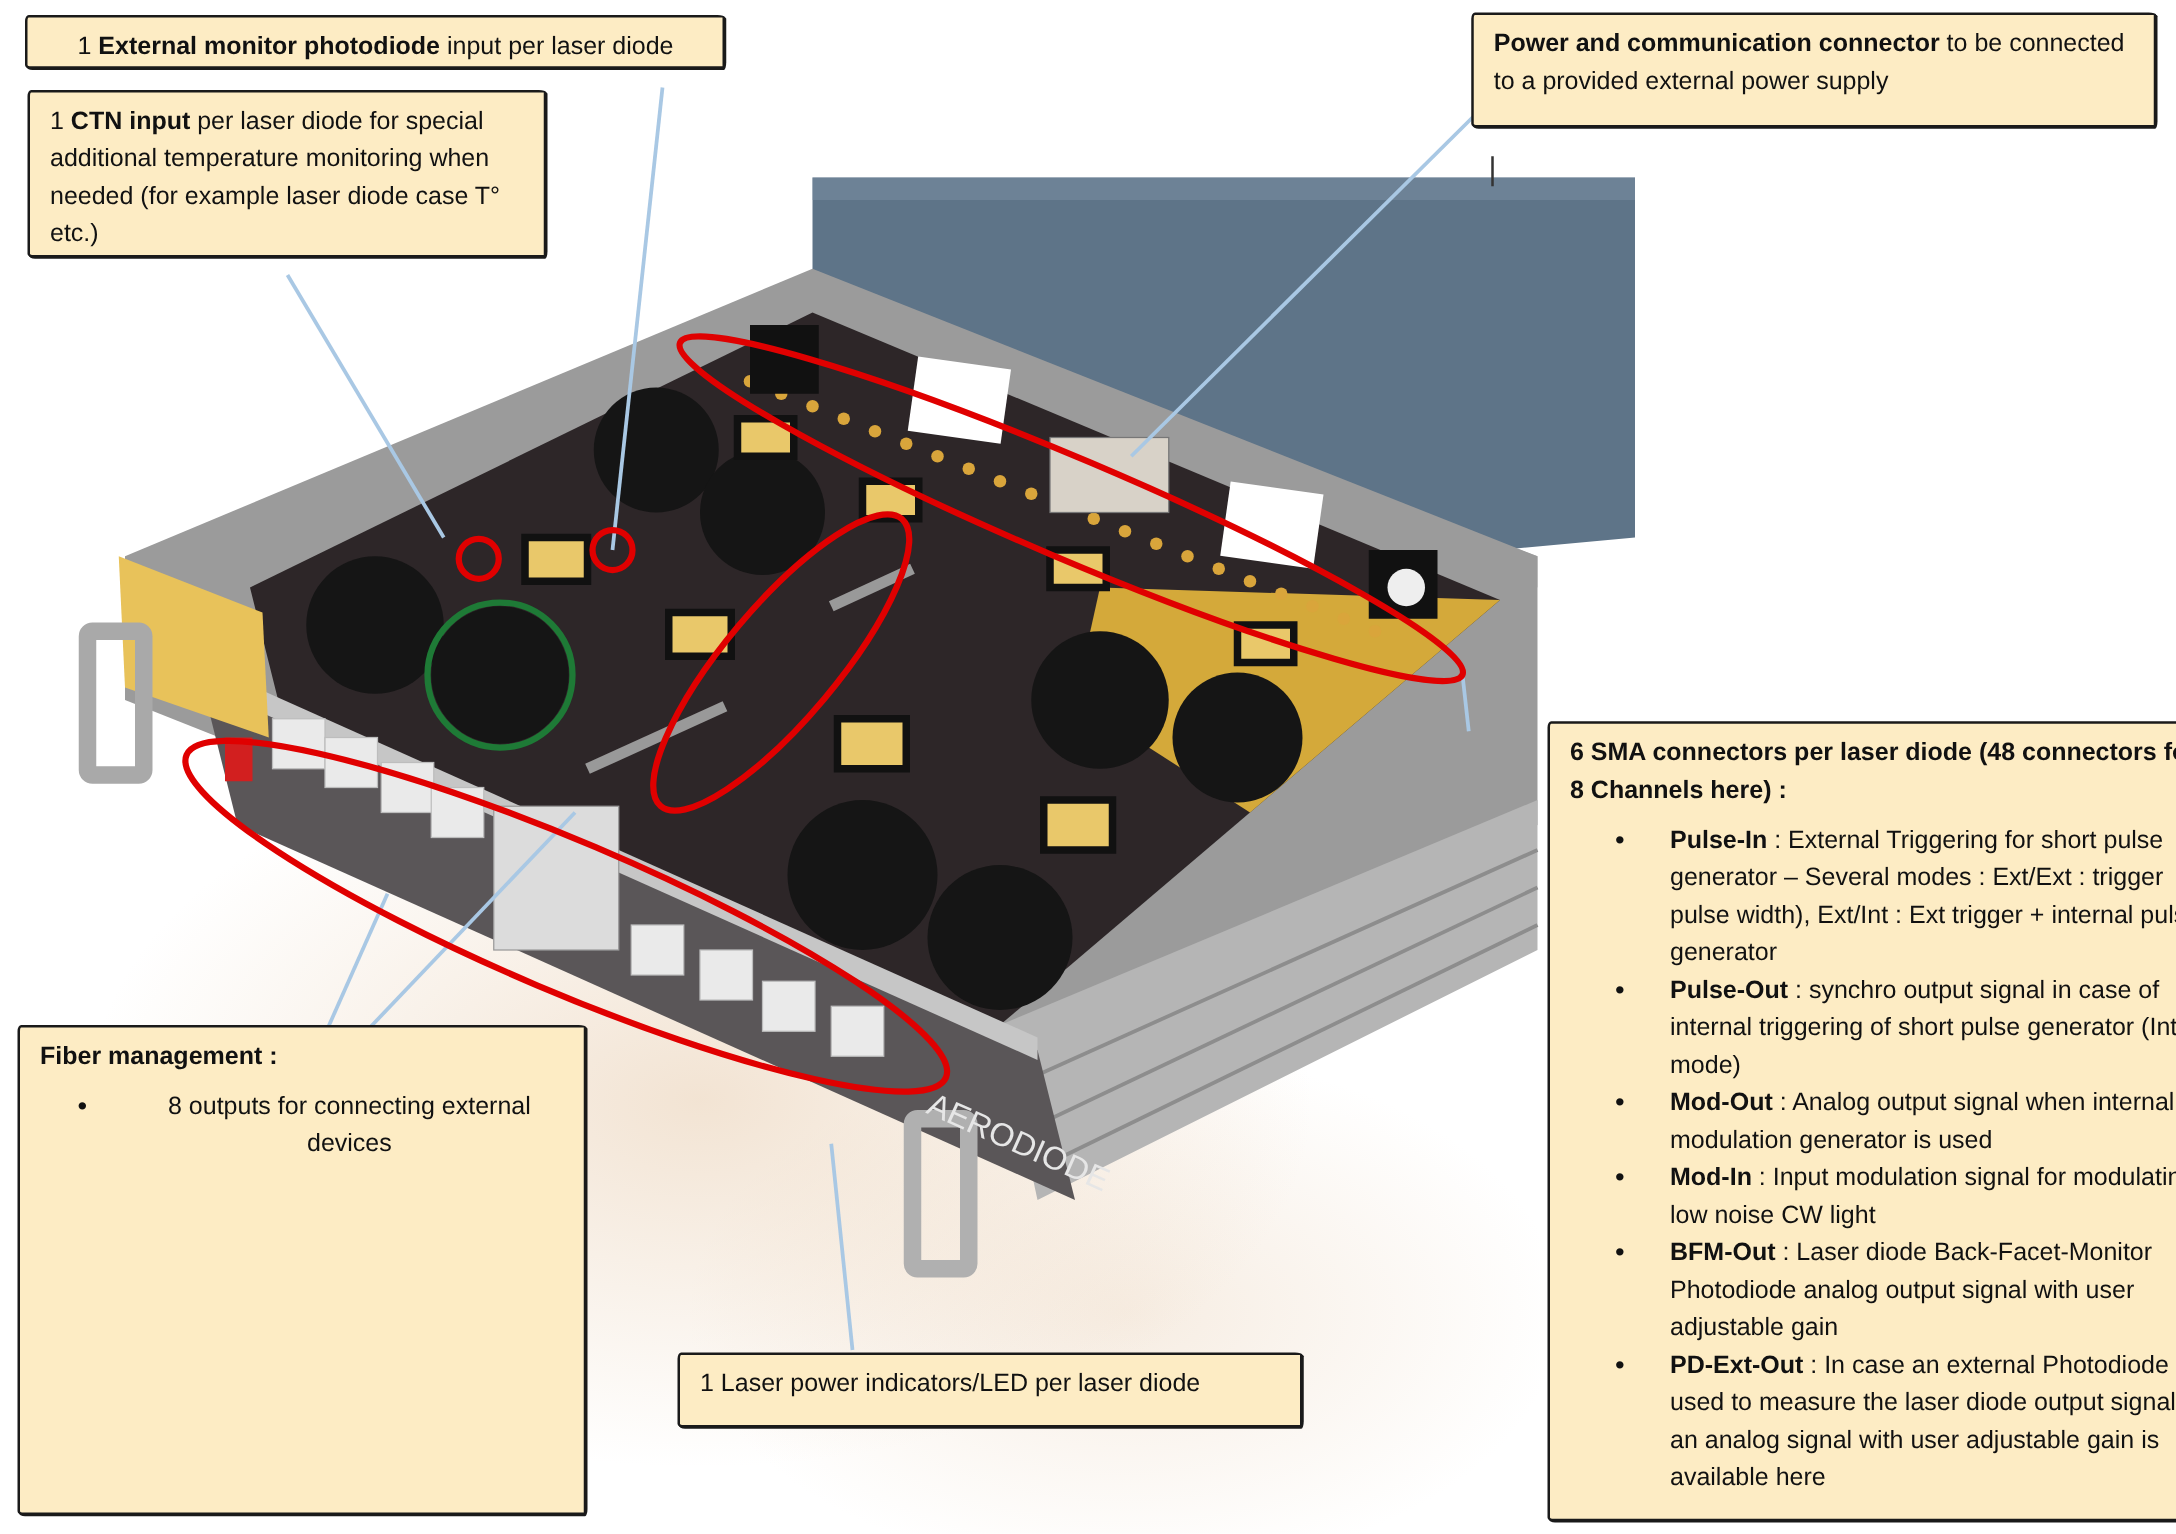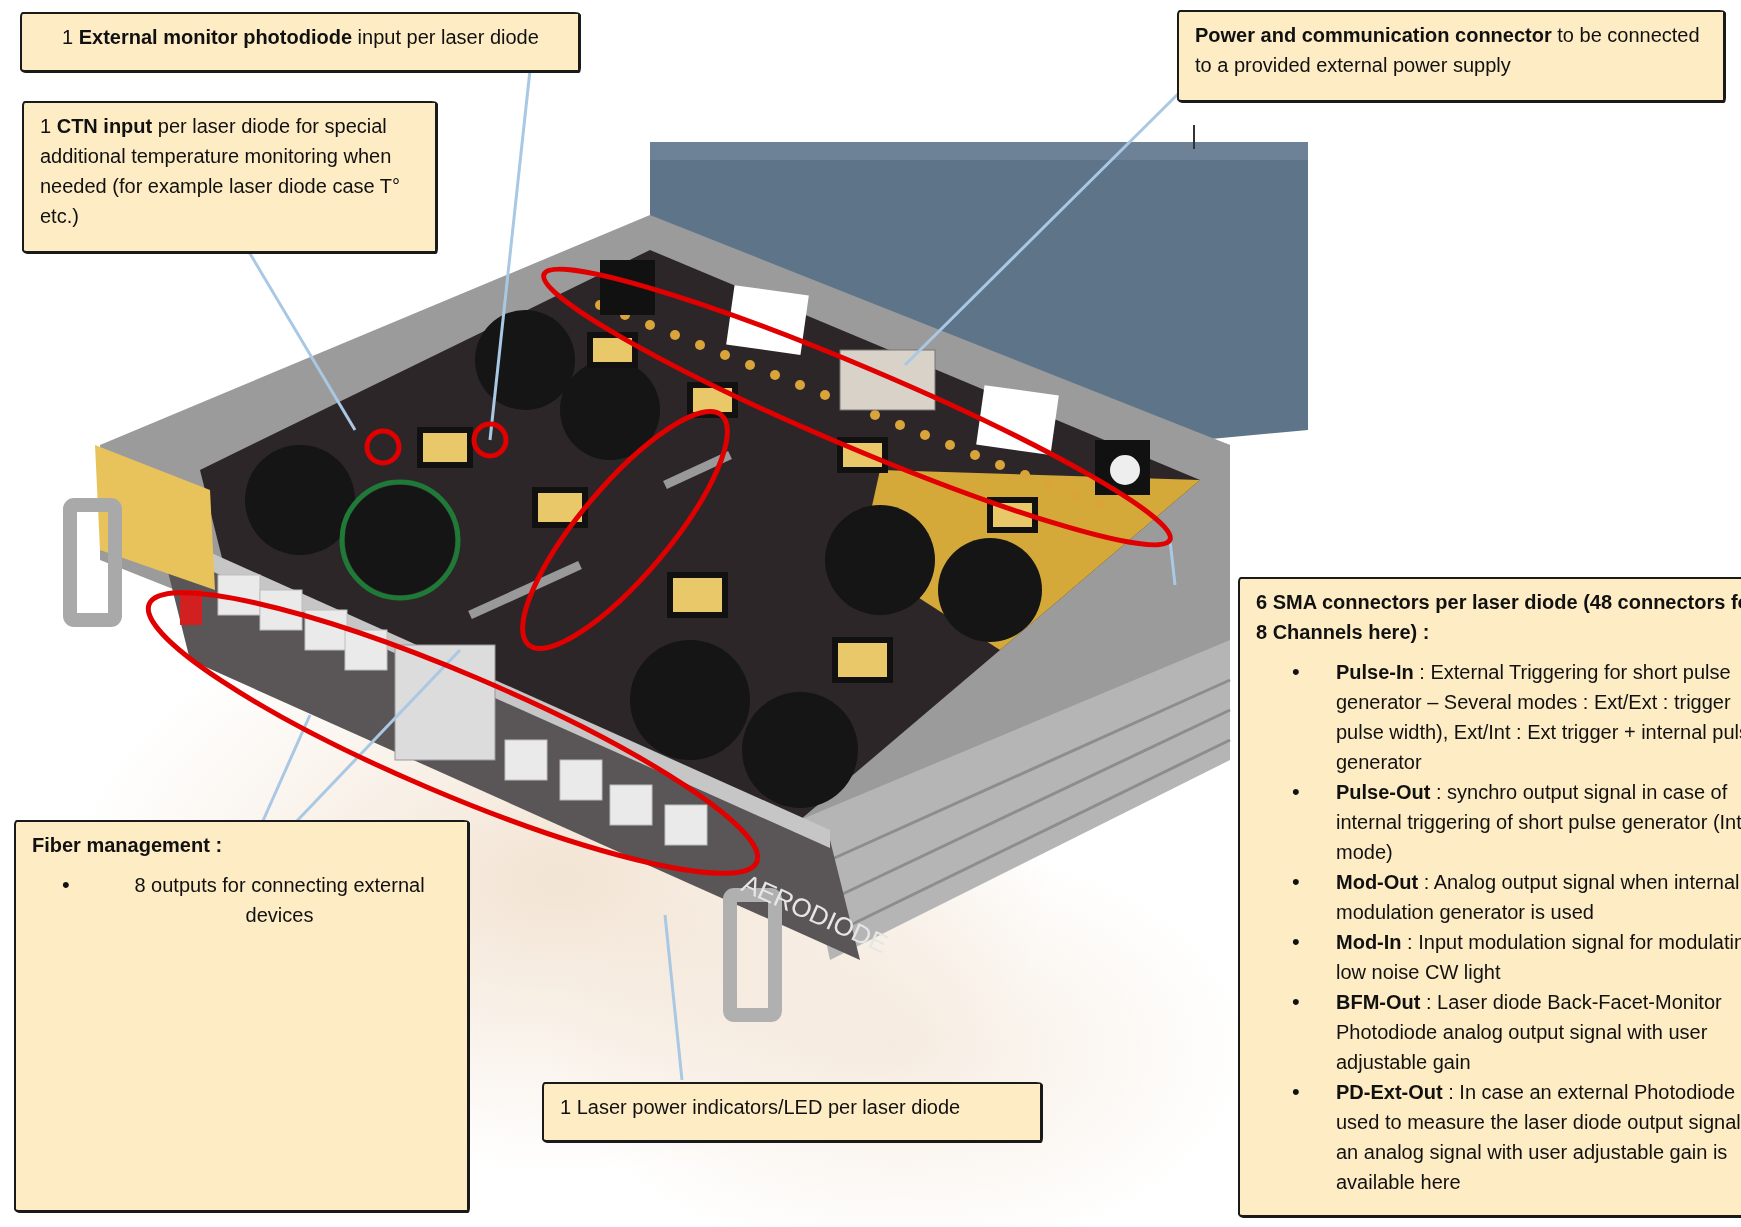--- a/index.html
+++ b/index.html
@@ -157,25 +157,25 @@
       <ellipse cx="857" cy="407" rx="340" ry="40" transform="rotate(23 857 407)"></ellipse>
       <ellipse cx="625" cy="530" rx="150" ry="45" transform="rotate(-50 625 530)"></ellipse>
       <ellipse cx="453" cy="733" rx="330" ry="60" transform="rotate(23 453 733)"></ellipse>
       <circle cx="383" cy="447" r="16"></circle>
       <circle cx="490" cy="440" r="16"></circle>
     </g>
   </svg>
 
   <div class="cursor-bar"></div>
 
-  <div class="callout" style="left:20px; top:12px; width:560px; height:60px;padding-left:40px;">
+  <div class="callout" style="left:20px; top:12px; width:560px; height:43px;padding-left:40px;">
     <span>1 </span><b>External monitor photodiode</b><span> input per laser diode</span>
   </div>
 
-  <div class="callout" style="left:22px; top:101px; width:415px; height:152px;">
+  <div class="callout" style="left:22px; top:72px; width:415px; height:134px;">
     <span>1 </span><b>CTN input</b><span> per laser diode for special additional temperature monitoring when needed (for example laser diode case T° etc.)</span>
   </div>
 
   <div class="callout" style="left:1177px; top:10px; width:548px; height:92px;">
     <b>Power and communication connector</b><span> to be connected to a provided external power supply</span>
   </div>
 
   <div class="callout" style="left:1238px; top:577px; width:550px; height:640px;">
     <div class="hdr">6 SMA connectors per laser diode (48 connectors for 8 Channels here) :</div>
     <ul>

